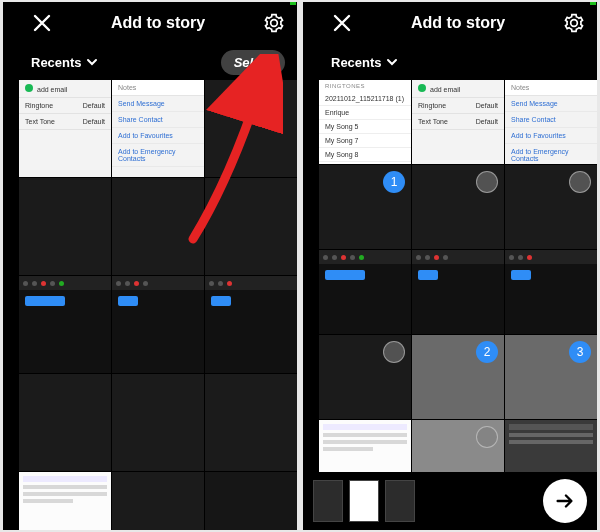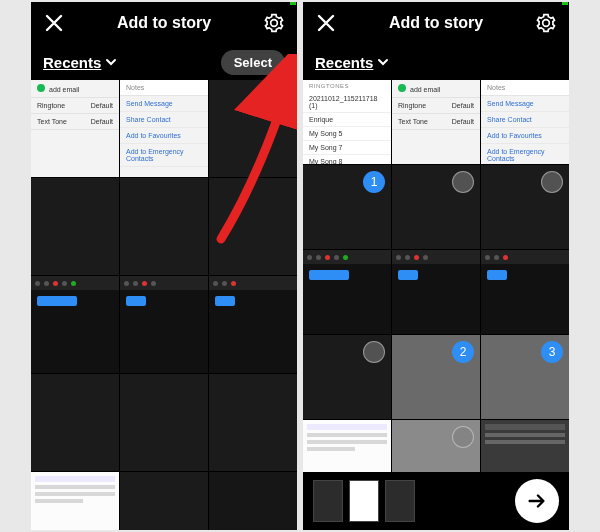--- a/index.html
+++ b/index.html
@@ -17,32 +17,32 @@
     --note-bg:#f3f3f3;
     --note-head:#ffffff;
     --doc-bg:#fcfcfc;
     --key-white:#fff;
     --key-black:#111;
     --arrow-red:#e62323;
   }
   *{box-sizing:border-box;font-family:-apple-system,Helvetica,Arial,sans-serif;}
   body{margin:0;background:var(--bg);width:600px;height:532px;overflow:hidden;}
   .stage{position:relative;width:600px;height:532px;display:flex;gap:6px;justify-content:center;align-items:flex-start;padding-top:2px;}
-  .phone{position:relative;width:266px;height:528px;background:var(--phone-bg);overflow:hidden;}
+  .phone{position:relative;width:294px;height:528px;background:var(--phone-bg);overflow:hidden;padding-left:16px;}
   .green-dot{position:absolute;top:0;right:1px;width:6px;height:3px;background:#1ec21e;}
   
   .header{height:42px;display:flex;align-items:center;justify-content:space-between;padding:0 12px;color:var(--text);}
   .title{flex:1;text-align:center;font-size:16px;font-weight:600;}
   .icon-btn{width:22px;height:22px;display:flex;align-items:center;justify-content:center;}
   svg{display:block;}
   
   .subbar{height:36px;display:flex;align-items:center;justify-content:space-between;padding:0 12px;color:var(--text);}
-  .recents{display:flex;align-items:center;gap:4px;font-size:15px;font-weight:600;text-decoration:underline;}
+  .recents{display:flex;align-items:center;gap:4px;font-size:13px;font-weight:600;}
   .pill{border-radius:16px;font-size:13px;font-weight:600;padding:5px 13px;display:inline-flex;align-items:center;}
-  .pill.dark{background:var(--pill-dark);color:#fff;}
+  .pill.dark{background:var(--pill-dark);color:#fff;font-style:italic;}
   .pill.light{background:var(--pill-light);color:#000;}
   
   .grid{display:grid;grid-template-columns:repeat(3,1fr);grid-auto-rows:97px;gap:1px;}
   .thumb{position:relative;background:var(--thumb-bg);overflow:hidden;}
   .thumb.dark{background:var(--thumb-bg2);}
   
   .badge{position:absolute;top:6px;right:6px;width:22px;height:22px;border-radius:50%;display:flex;align-items:center;justify-content:center;font-size:12px;color:#fff;}
   .badge.num{background:var(--blue);}
   .badge.empty{background:rgba(128,128,128,.55);border:1px solid rgba(255,255,255,.4);}
   

